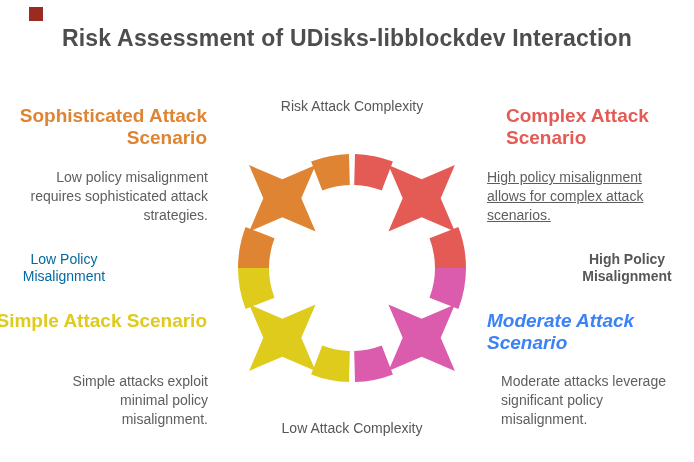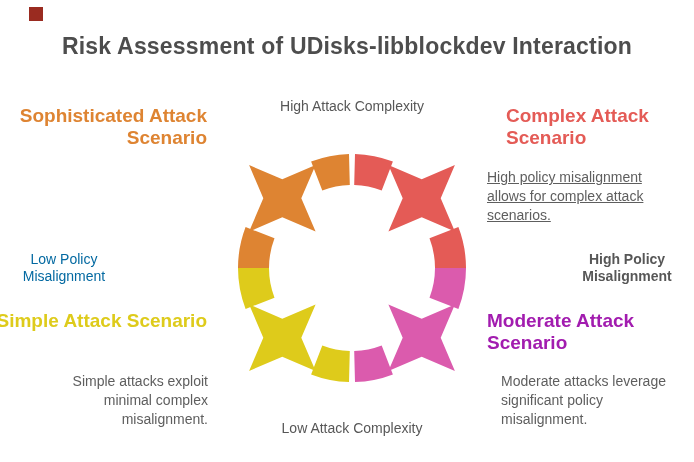--- a/index.html
+++ b/index.html
@@ -12,21 +12,21 @@
     font-family: "Liberation Sans", sans-serif;
   }
   .corner-square {
     position: absolute;
     left: 29px; top: 7px;
     width: 14px; height: 14px;
   }
   .title {
     position: absolute;
     left: 0; right: 0; top: 25px;
-    margin: 8px;
+    margin: 0;
     text-align: center;
     font-size: 23px;
     font-weight: bold;
     letter-spacing: 0.2px;
   }
   .ring {
     position: absolute;
     left: 0; top: 0;
   }
   .axis {
@@ -84,32 +84,33 @@
         <path d="M 311.1 374.4 A 114 114 0 0 0 349.0 382.0 L 349.8 351.0 A 83 83 0 0 1 322.3 345.5 Z"></path>
         <path d="M 249.1 370.9 L 282.3 356.7 L 315.6 370.9 L 301.3 337.7 L 315.6 304.4 L 282.3 318.7 L 249.1 304.4 L 263.3 337.7 Z"></path>
       </g>
       <g fill="#db5bad">
         <path d="M 355.0 382.0 A 114 114 0 0 0 392.9 374.4 L 381.7 345.5 A 83 83 0 0 1 354.2 351.0 Z"></path>
         <path d="M 458.4 308.9 A 114 114 0 0 0 466.0 268.0 L 435.0 268.0 A 83 83 0 0 1 429.5 297.7 Z"></path>
         <path d="M 454.9 370.9 L 440.7 337.7 L 454.9 304.4 L 421.7 318.7 L 388.4 304.4 L 402.7 337.7 L 388.4 370.9 L 421.7 356.7 Z"></path>
       </g>
     </svg>
 
-  <div class="axis axis-top" style="color: rgb(87, 87, 87);">High Attack Complexity</div>
+  <div class="axis axis-top" style="color: rgb(87, 87, 87);">Risk Attack Complexity</div>
 
   <div class="axis axis-bottom" style="color: rgb(87, 87, 87);">Low Attack Complexity</div>
 
   <div class="axis axis-left" style="color: #0369a1;">Low Policy Misalignment</div>
 
   <div class="axis axis-right" style="color: rgb(87, 87, 87); font-weight: bold;">High Policy Misalignment</div>
 
   <div class="q-title q-title-tl" style="color: rgb(222, 132, 50);">Sophisticated Attack Scenario</div>
+  <div class="q-desc q-desc-tl" style="color: rgb(94, 94, 94);">Low policy misalignment requires sophisticated attack strategies.</div>
 
   <div class="q-title q-title-tr" style="color: rgb(228, 91, 86);">Complex Attack Scenario</div>
   <div class="q-desc q-desc-tr" style="color: rgb(94, 94, 94);">High policy misalignment allows for complex attack scenarios.</div>
 
   <div class="q-title q-title-bl" style="color: rgb(222, 203, 27);">Simple Attack Scenario</div>
-  <div class="q-desc q-desc-bl" style="color: rgb(94, 94, 94);">Simple attacks exploit minimal complex misalignment.</div>
+  <div class="q-desc q-desc-bl" style="color: rgb(94, 94, 94);">Simple attacks exploit minimal policy misalignment.</div>
 
-  <div class="q-title q-title-br" style="color: #a21caf;">Moderate Attack Scenario</div>
+  <div class="q-title q-title-br" style="color: #3b82f6; font-style: italic;">Moderate Attack Scenario</div>
   <div class="q-desc q-desc-br" style="color: rgb(94, 94, 94);">Moderate attacks leverage significant policy misalignment.</div>
 
 </div>
 
 </body></html>

